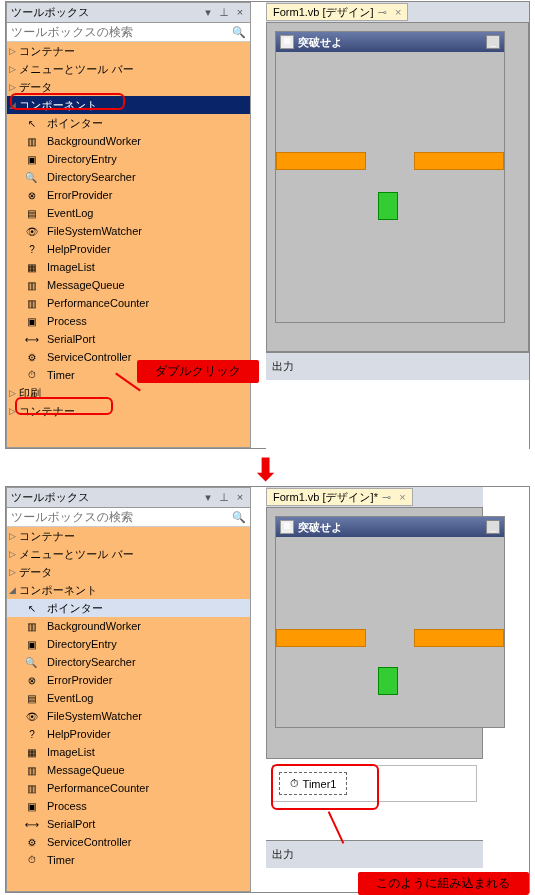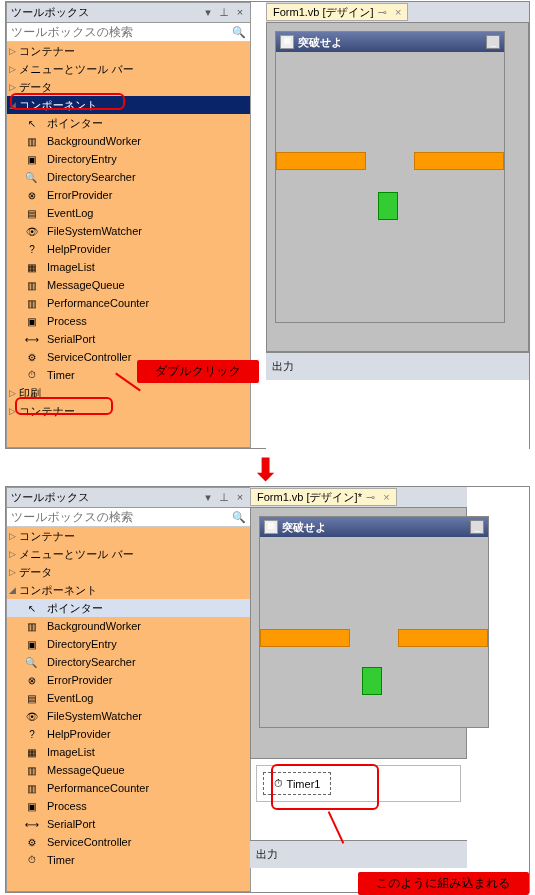--- a/index.html
+++ b/index.html
@@ -267,21 +267,21 @@
     <div class="comp-item">
         <span class="ico">⚙</span>
         <span>ServiceController</span>
       </div>
     <div class="comp-item">
         <span class="ico">⏱</span>
         <span>Timer</span>
       </div>
   </div>
 
-  <div style="position:absolute;left:244px;top:0;width:217px;height:405px">
+  <div style="position:absolute;left:260px;top:0;width:217px;height:405px">
     <div class="tab-bar">
       <div class="tab">
         <span>Form1.vb [デザイン]*</span>
         <span class="pin">⊸</span>
         <span class="x">×</span>
       </div>
     </div>
     <div class="designer" style="height:252px;padding:8px">
       <div class="form-win">
         <div class="form-title">

